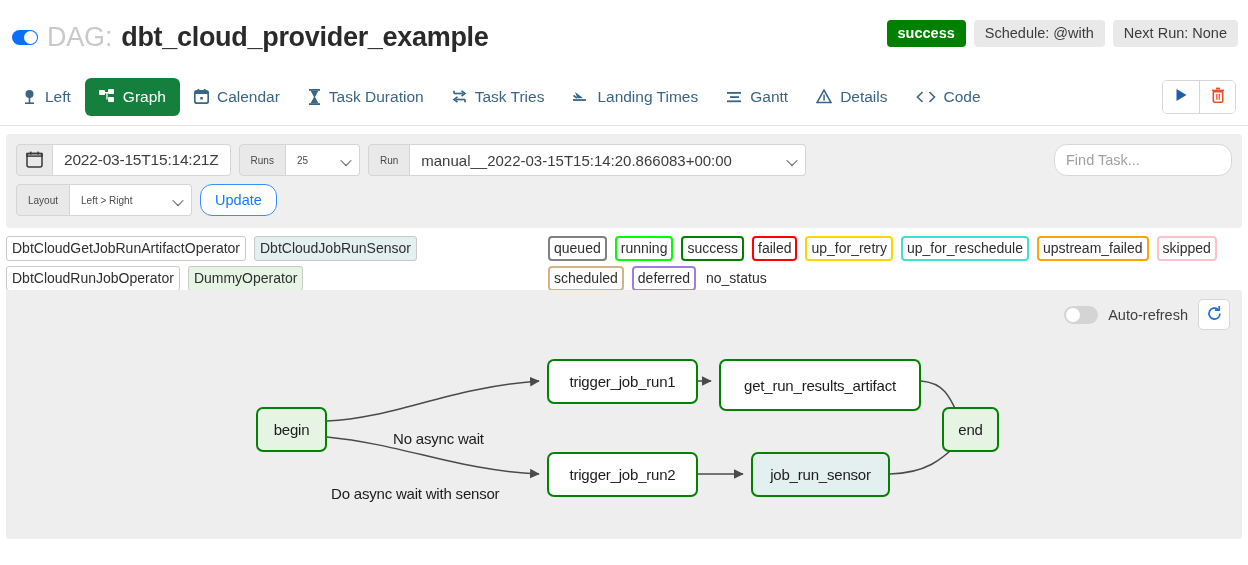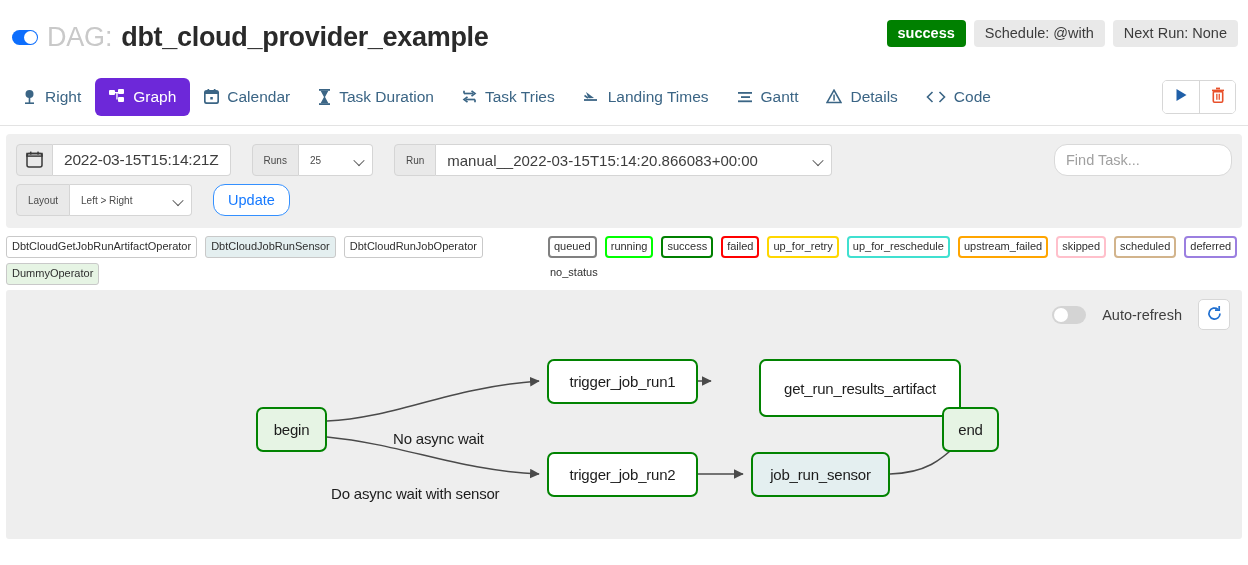--- a/index.html
+++ b/index.html
@@ -88,21 +88,21 @@
     align-items: center;
     gap: 8px;
     padding: 10px 14px;
     border-radius: 6px;
     color: #3b6585;
     font-size: 15.5px;
     cursor: pointer;
     white-space: nowrap;
   }
   .tab.active {
-    background: #6d28d9;
+    background: #15803d;
     color: #fff;
   }
   .tab .ico { display: flex; align-items: center; }
   .tab svg { display: block; }
 
   .tab-actions {
     position: absolute;
     right: 12px;
     top: 50%;
     transform: translateY(-50%);
@@ -125,21 +125,21 @@
   .tab-actions button + button { border-left: 1px solid #d7d7d7; }
 
   
   .toolbar {
     margin: 8px 6px 0;
     background: #efefef;
     border-radius: 4px;
     padding: 10px 10px 12px;
     position: relative;
   }
-  .toolbar-row { display: flex; align-items: center; gap: 13px; }
+  .toolbar-row { display: flex; align-items: center; }
   .toolbar-row + .toolbar-row { margin-top: 8px; }
 
   .grp { display: flex; align-items: stretch; }
   .ctl {
     height: 32px;
     font-size: 10px;
     font-family: "Liberation Sans", sans-serif;
     border: 1px solid #d5d5d5;
     background: #fff;
     color: #4a4a4a;
@@ -220,21 +220,21 @@
   .legend-states {
     position: absolute;
     left: 548px; top: 8px;
     right: 4px;
     display: flex;
     flex-wrap: wrap;
     gap: 5px 8px;
     align-items: center;
   }
   .chip {
-    font-size: 11px;
+    font-size: 14px;
     line-height: 1;
     padding: 4px 5px 5px;
     border: 1px solid #c9c9c9;
     border-radius: 3px;
     color: #2f2f2f;
     background: #fff;
     white-space: nowrap;
     font-family: "Liberation Sans", sans-serif;
   }
   .chip.state { border-width: 2px; padding: 3px 4px 4px; border-radius: 4px; }
@@ -247,21 +247,21 @@
     background: #eeeeee;
     border-radius: 3px;
     position: relative;
     overflow: hidden;
   }
   .graph-controls {
     position: absolute;
     right: 12px; top: 9px;
     display: flex;
     align-items: center;
-    gap: 16px;
+    gap: 10px;
     z-index: 3;
   }
   .switch {
     width: 34px; height: 18px;
     border-radius: 9px;
     background: #d4d4d4;
     position: relative;
     cursor: pointer;
     flex: 0 0 auto;
   }
@@ -334,21 +334,21 @@
 <div class="tabs-bar">
 
   <div class="tab">
     <span class="ico">
       <svg width="15" height="16" viewBox="0 0 15 16">
           <circle cx="7.5" cy="5" r="4" fill="#3b6585"></circle>
           <rect x="6.7" y="8" width="1.6" height="6" fill="#3b6585"></rect>
           <rect x="3" y="13.4" width="9" height="1.6" fill="#3b6585"></rect>
         </svg>
     </span>
-    <span>Right</span>
+    <span>Left</span>
   </div>
 
   <div class="tab active">
     <span class="ico">
       <svg width="16" height="15" viewBox="0 0 16 15">
           <rect x="0" y="1" width="6" height="5" rx="1" fill="#fff"></rect>
           <rect x="9" y="0" width="6" height="5" rx="1" fill="#fff"></rect>
           <rect x="9" y="8" width="6" height="5" rx="1" fill="#fff"></rect>
           <rect x="6" y="3" width="3" height="1.3" fill="#fff"></rect>
           <rect x="7.3" y="3.5" width="1.3" height="7" fill="#fff"></rect>
@@ -545,21 +545,21 @@
       <path d="M321,131 C390,128 440,98 533,91" fill="none" stroke="#4a4a4a" stroke-width="1.5" marker-end="url(#ah)"></path>
       <path d="M321,147 C400,155 450,180 533,184" fill="none" stroke="#4a4a4a" stroke-width="1.5" marker-end="url(#ah)"></path>
       <path d="M692,91 L705,91" fill="none" stroke="#4a4a4a" stroke-width="1.5" marker-end="url(#ah)"></path>
       <path d="M915,91 C940,93 945,110 953,127" fill="none" stroke="#4a4a4a" stroke-width="1.5" marker-end="url(#ah)"></path>
       <path d="M692,184 L737,184" fill="none" stroke="#4a4a4a" stroke-width="1.5" marker-end="url(#ah)"></path>
       <path d="M884,184 C920,183 935,170 953,153" fill="none" stroke="#4a4a4a" stroke-width="1.5" marker-end="url(#ah)"></path>
     </svg>
     <div class="nodes-layer">
         <div class="node dummy" style="left: 250px; top: 117px; width: 71px; height: 45px; border-color: rgb(1, 131, 1);">begin</div>
         <div class="node" style="left: 541px; top: 69px; width: 151px; height: 45px; border-color: rgb(1, 131, 1);">trigger_job_run1</div>
-        <div class="node" style="left: 713px; top: 69px; width: 202px; height: 58px; border-color: rgb(1, 131, 1); margin-left: 40px;">get_run_results_artifact</div>
+        <div class="node" style="left: 713px; top: 69px; width: 202px; height: 52px; border-color: rgb(1, 131, 1);">get_run_results_artifact</div>
         <div class="node" style="left: 541px; top: 162px; width: 151px; height: 45px; border-color: rgb(1, 131, 1);">trigger_job_run2</div>
         <div class="node sensor" style="left: 745px; top: 162px; width: 139px; height: 45px; border-color: rgb(1, 131, 1);">job_run_sensor</div>
         <div class="node dummy" style="left: 936px; top: 117px; width: 57px; height: 45px; border-color: rgb(1, 131, 1);">end</div>
         <div class="edge-label" style="left: 387px; top: 103px; margin-top: 37px;">No async wait</div>
         <div class="edge-label" style="left: 325px; top: 195px;">Do async wait with sensor</div>
       </div>
   </div>
 </div>
 
 </body></html>

